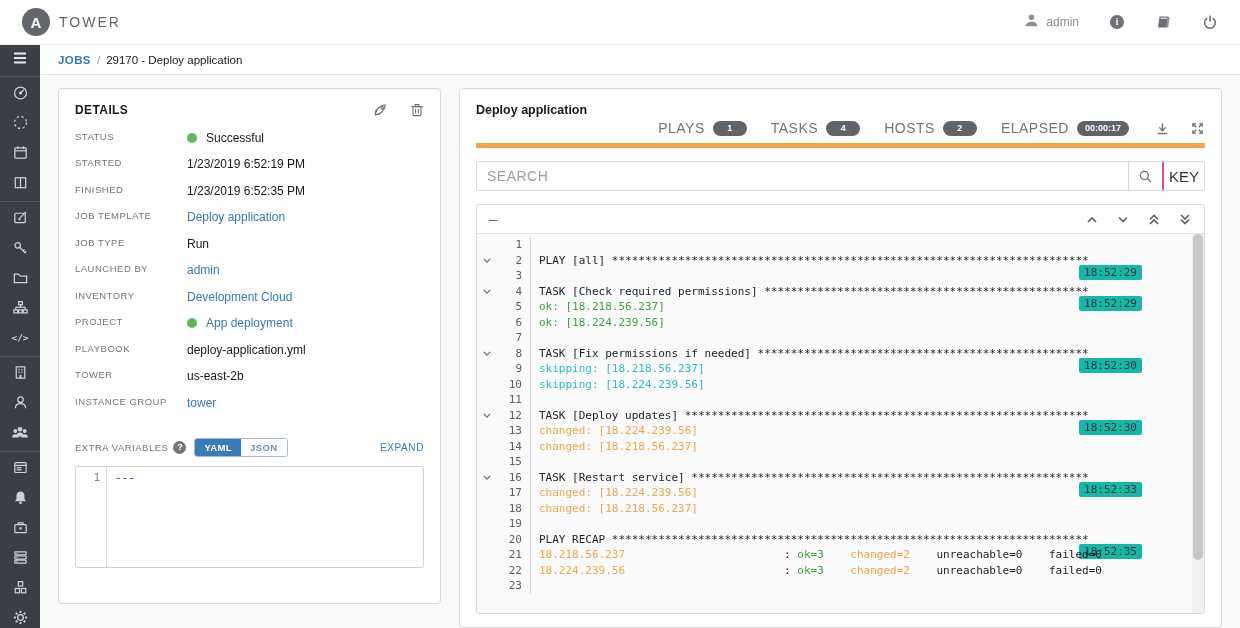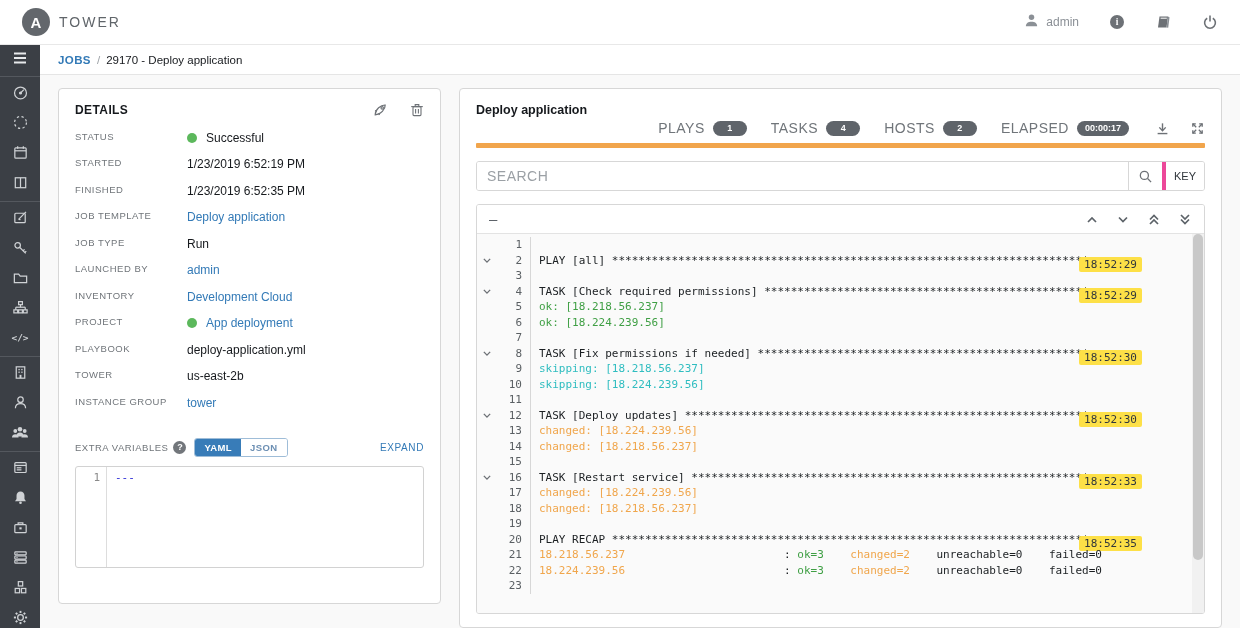--- a/index.html
+++ b/index.html
@@ -77,37 +77,37 @@
   .out-icons { display:flex; gap:20px; margin-left:26px; color:#6d7176; }
   .out-icons span { cursor:pointer; display:flex; }
   .statusbar { height:5px; background:#f1a54c; border-radius:1px; margin-top:5px; flex:none; }
   .searchrow { display:flex; margin-top:13px; height:30px; flex:none; }
   .search-group { display:flex; flex:1; border:1px solid #d7d7d7; border-radius:3px; overflow:hidden; background:#fff; }
   .search-input { flex:1; border:none; outline:none; padding:0 10px; font-size:14px; letter-spacing:0.5px;
     color:#30363c; font-family:"Liberation Sans",sans-serif; }
   .search-input::placeholder { color:#9ba0a5; }
   .btn-q { width:34px; border-left:1px solid #d7d7d7; background:#fff; display:flex; align-items:center;
     justify-content:center; color:#6d7176; cursor:pointer; }
-  .btn-key { width:42px; border-left:4px solid #ec4899; background:#fff; display:flex; align-items:center;
-    justify-content:center; font-size:11px; color:#30363c; cursor:pointer; }
+  .btn-key { width:42px; border-left:2px solid #ec4899; background:#fff; display:flex; align-items:center;
+    justify-content:center; font-size:15px; color:#30363c; cursor:pointer; }
   .outbox { margin-top:13px; border:1px solid #d7d7d7; border-radius:3px; flex:1; display:flex;
     flex-direction:column; overflow:hidden; }
   .out-toolbar { height:29px; background:#fff; border-bottom:1px solid #e3e3e3; display:flex;
     align-items:center; padding:0 12px; flex:none; }
   .tb-minus { font-size:15px; color:#5d6369; cursor:pointer; line-height:10px; }
   .tb-right { margin-left:auto; display:flex; gap:17px; color:#5d6369; }
   .tb-right span { cursor:pointer; display:flex; }
   .out-body { position:relative; flex:1; background:#fafafa; font-family:"DejaVu Sans Mono",monospace;
     font-size:11px; line-height:15.5px; padding-top:3px; overflow:hidden; }
   .line { position:relative; display:flex; height:15.5px; }
   .gutter { width:54px; flex:none; display:flex; align-items:center; border-right:1px solid #d7d7d7; }
   .chev { width:20px; flex:none; display:flex; justify-content:center; color:#6d7176; cursor:pointer; }
   .lnum { flex:1; text-align:right; padding-right:8px; color:#5a5f63; }
   .lcontent { white-space:pre; padding-left:8px; }
-  .ts { position:absolute; right:62px; top:4px; background:#fde047; padding:0 5px; border-radius:2px; color:#30363c; }
+  .ts { position:absolute; right:62px; top:12px; background:#14b8a6; padding:0 5px; border-radius:2px; color:#30363c; }
   .c-d { color:#1b1f22; } .c-g { color:#3f9f44; } .c-c { color:#2fbdc0; } .c-o { color:#f0a64c; }
   .scrollbar { position:absolute; right:0; top:0; bottom:0; width:12px; background:#f1f1f1; }
   .thumb { position:absolute; right:1px; top:0; width:10px; height:86%; background:#c8c8c8; border-radius:5px; cursor:grab; }
 </style>
 </head>
 <body>
 
 <div class="topnav">
   <div class="brand">
     <div class="brand-circle">A</div>

